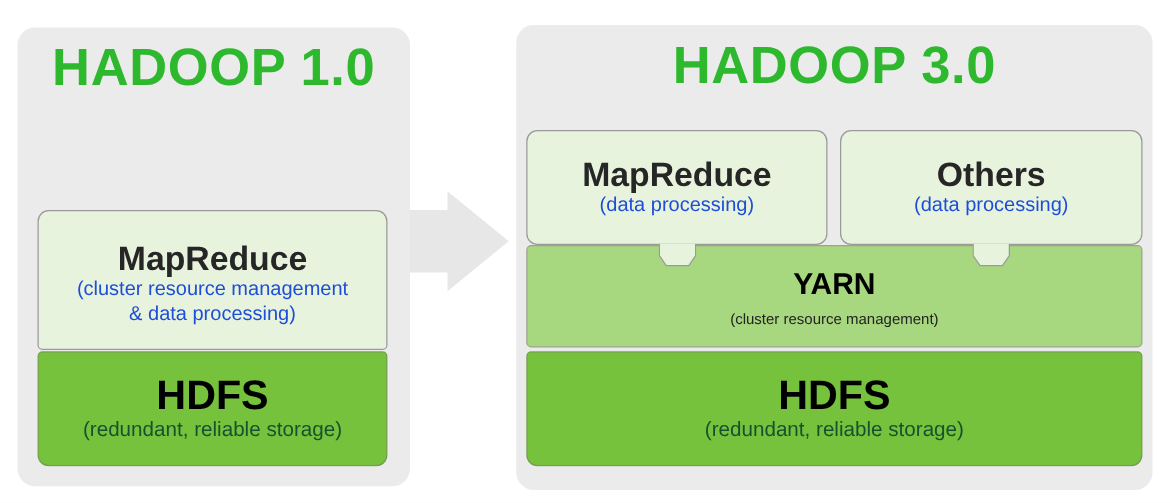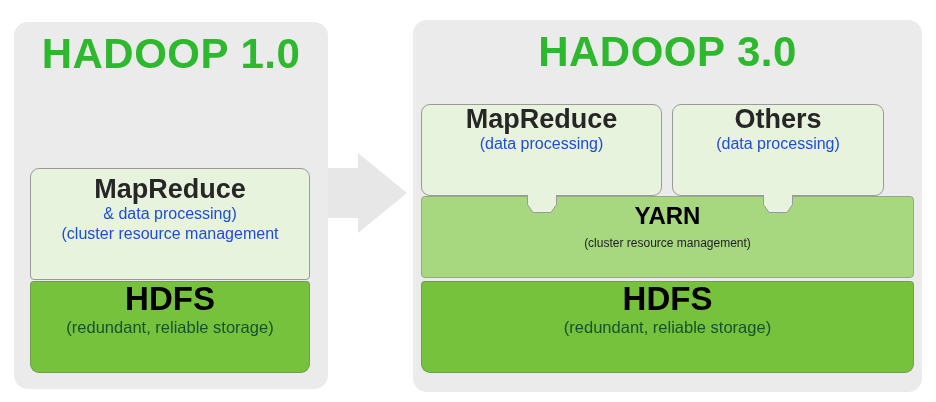--- a/index.html
+++ b/index.html
@@ -27,21 +27,21 @@
   .panel-right{left:413px;top:20px;width:509px;height:372px;}
 
   .panel-title{
     position:absolute;left:0;right:0;top:9px;text-align:center;
     font-size:42px;font-weight:bold;letter-spacing:0.5px;
     color:var(--title-green);line-height:1.1;
   }
 
   .box{
     position:absolute;display:flex;flex-direction:column;
-    align-items:center;text-align:center;
+    align-items:center;justify-content:center;text-align:center;
   }
   .box-title{font-weight:bold;color:var(--text-dark);}
   .box-sub{color:#1d4ed8;}
 
   
   .mr1-box{
     left:16px;top:146px;width:280px;height:112px;
     background:var(--light-box);border:1px solid var(--box-border);
     border-radius:9px 9px 4px 4px;padding-top:5px;
   }
@@ -59,21 +59,21 @@
   
   .arrow-svg{position:absolute;left:328px;top:150px;}
 
   
   .top-box{
     top:84px;height:92px;z-index:3;
     background:var(--light-box);border:1px solid var(--box-border);
     border-radius:9px;
   }
   .mr2-box{left:8px;width:241px;}
-  .others-box{left:259px;width:212px;}
+  .others-box{left:259px;width:242px;}
   .top-box .box-title{font-size:27px;line-height:29px;}
   .top-box .box-sub{font-size:16px;line-height:20px;}
 
   .tail{
     position:absolute;left:50%;margin-left:-15px;top:90px;z-index:4;
   }
 
   .yarn-box{
     left:8px;top:176px;width:493px;height:82px;z-index:1;
     background:var(--yarn-green);border:1px solid #9aa58e;
@@ -91,22 +91,22 @@
 </head>
 <body>
 
 <div class="canvas">
 
   <section class="panel panel-left">
     <h1 class="panel-title">HADOOP 1.0</h1>
 
     <div class="box mr1-box">
       <div class="box-title">MapReduce</div>
+      <div class="box-sub">(cluster resource management</div>
       <div class="box-sub">&amp; data processing)</div>
-      <div class="box-sub">(cluster resource management</div>
     </div>
 
     <div class="box hdfs-box-left">
       <div class="box-title hdfs-title">HDFS</div>
       <div class="box-sub hdfs-sub">(redundant, reliable storage)</div>
     </div>
   </section>
 
   <svg class="arrow-svg" width="80" height="88" viewBox="0 0 80 88" aria-hidden="true">
     <polygon points="0,18 30,18 30,3 79,43 30,83 30,68 0,68" fill="#e7e7e7"></polygon>

